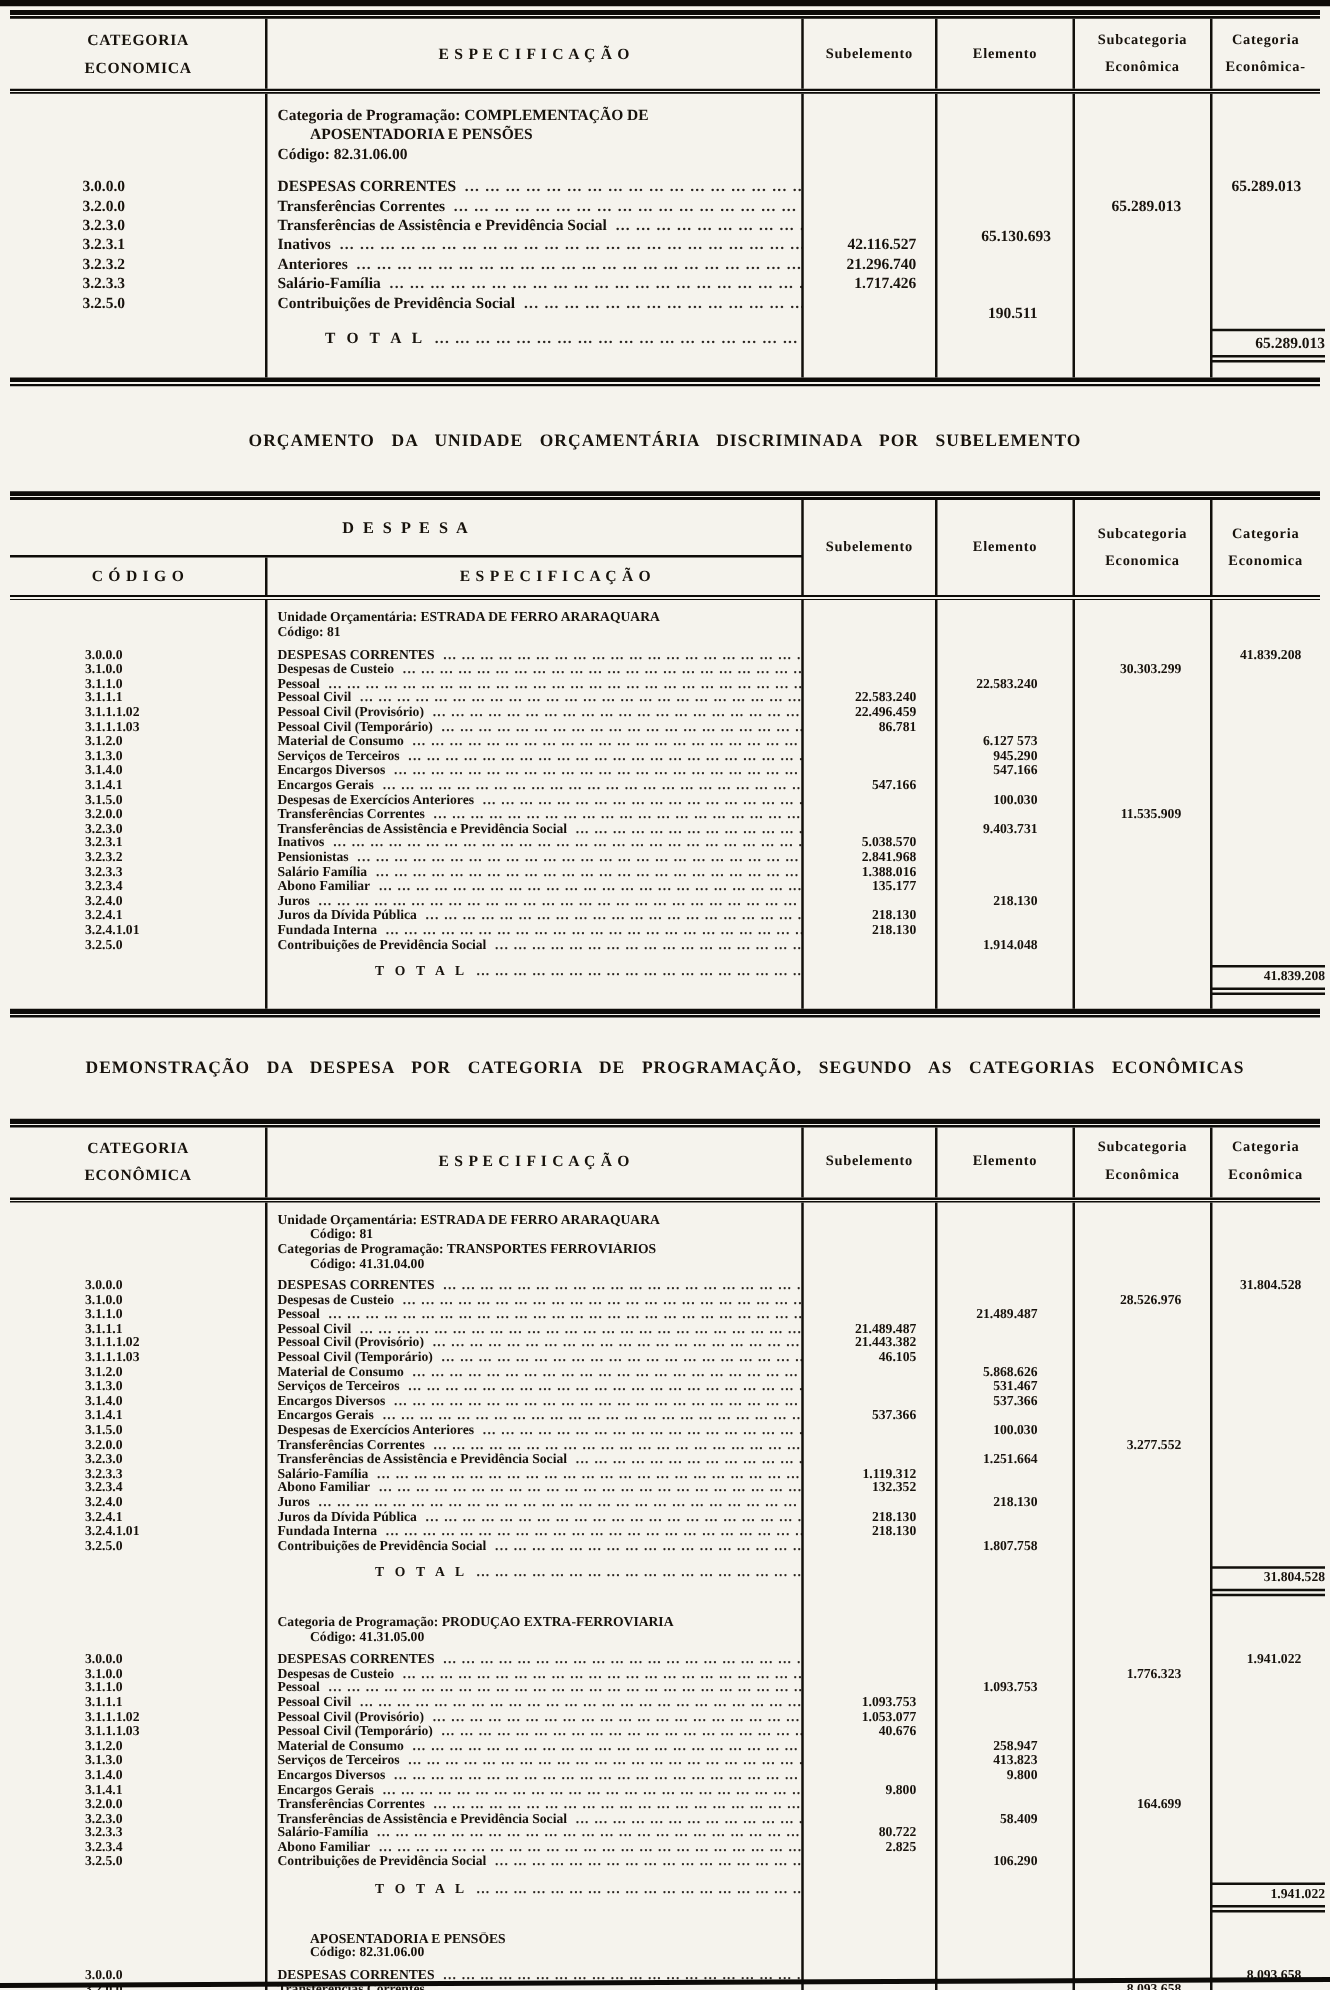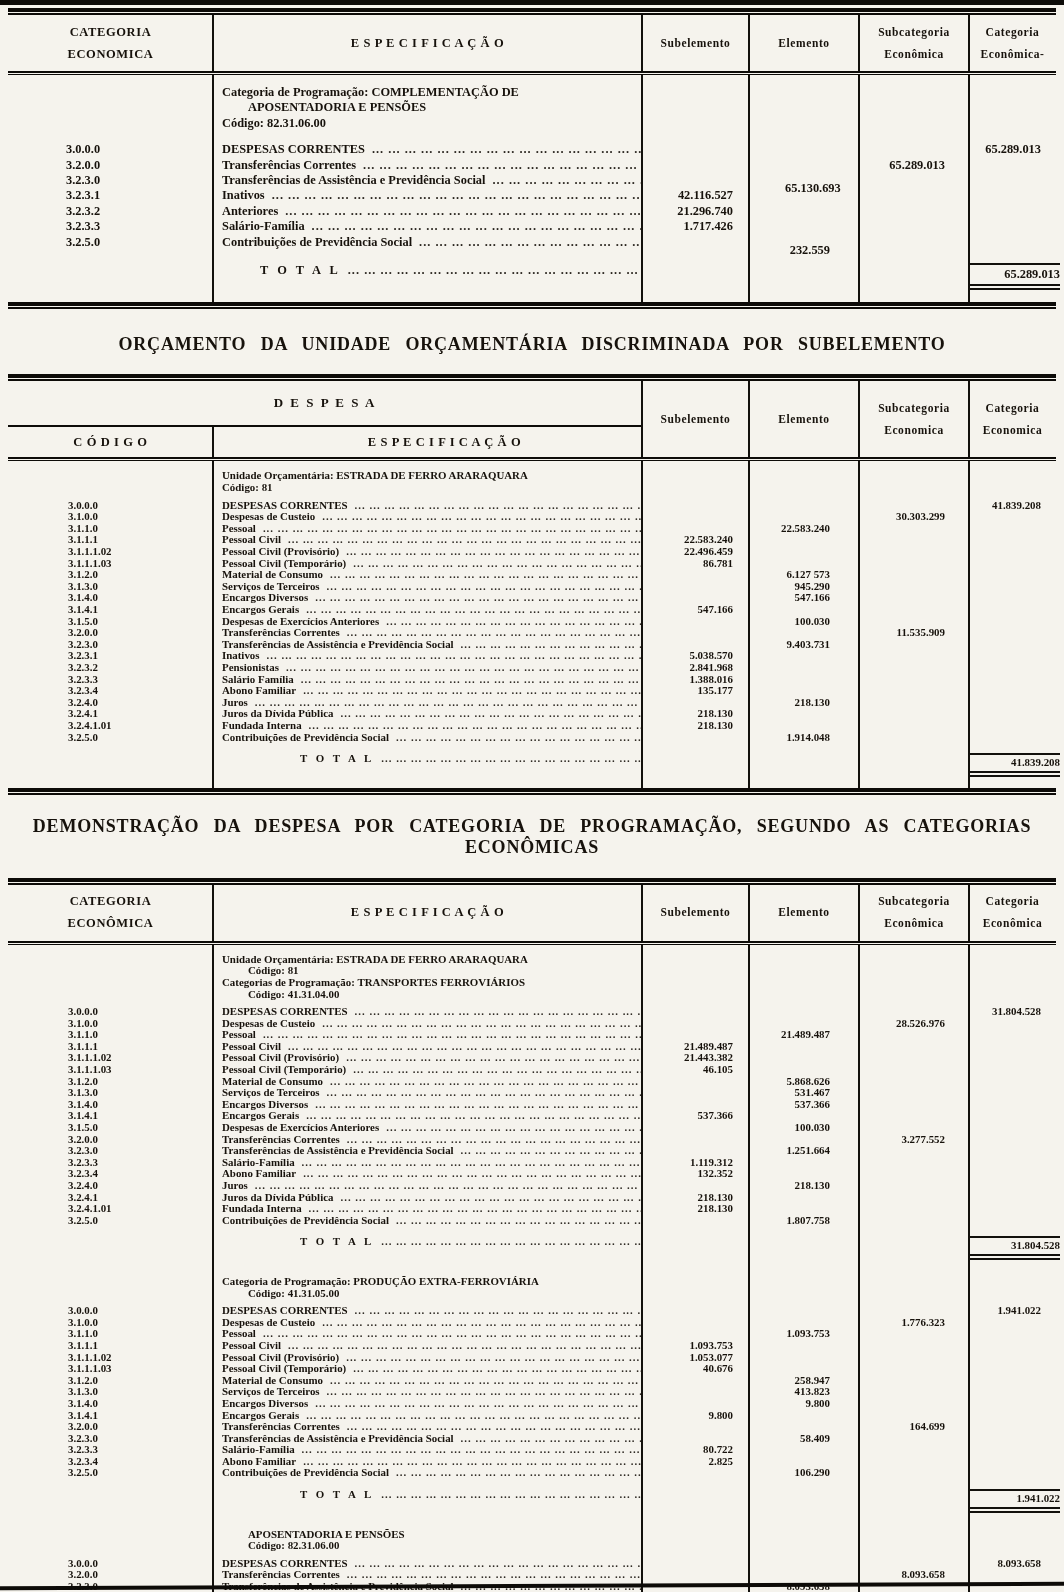--- a/index.html
+++ b/index.html
@@ -57,21 +57,21 @@
   .t1 .vgap{height:11px;}
   .block-gap{margin-top:16px;}
   .total-row{margin-top:10px;}
   .t1 .total-row{margin-top:13px;}
   .total-lab{letter-spacing:3px;padding-left:38px;}
   .t2 .total-lab,.t3 .total-lab{padding-left:78px;}
   .total-box{display:inline-block;min-width:91px;text-align:right;
              border-top:2px solid #12100c;border-bottom:6px double #12100c;
              padding:2px 0 2px;}
   
-  .sec-title{margin:4px;text-align:center;font-size:18px;letter-spacing:.8px;word-spacing:9px;
+  .sec-title{margin:16px;text-align:center;font-size:14px;letter-spacing:.8px;word-spacing:9px;
              font-weight:700;}
   .gap-a{height:21px;} .gap-b{height:15px;} .gap-c{height:17px;} .gap-d{height:16px;}
 </style>
 </head>
 <body>
 
 <div class="page-top-bar"></div>
 
 <div class="sheet">
 
@@ -198,21 +198,21 @@
             <div class="c num subcat"></div>
             <div class="c num cat"></div>
           </div>
           <div class="trow">
             <div class="c code">3.2.5.0</div>
             <div class="c spec">
               <div class="lab">Contribuições de Previdência Social</div>
               <div class="dots">... ... ... ... ... ... ... ... ... ... ... ... ... ... ... ... ... ... ... ... ... ... ... ... ... ... ... ... ... ... ... ... ... ... ... ... ... ... ... ... </div>
             </div>
             <div class="c num sub"></div>
-            <div class="c num elem shift">232.559</div>
+            <div class="c num elem shift">190.511</div>
             <div class="c num subcat"></div>
             <div class="c num cat"></div>
           </div>
           <div class="trow total-row">
             <div class="c code"></div>
             <div class="c spec">
               <div class="lab total-lab">T O T A L</div>
               <div class="dots">... ... ... ... ... ... ... ... ... ... ... ... ... ... ... ... ... ... ... ... ... ... ... ... ... ... ... ... ... ... ... ... ... ... ... ... ... ... ... ... </div>
             </div>
             <div class="c num sub"></div>

